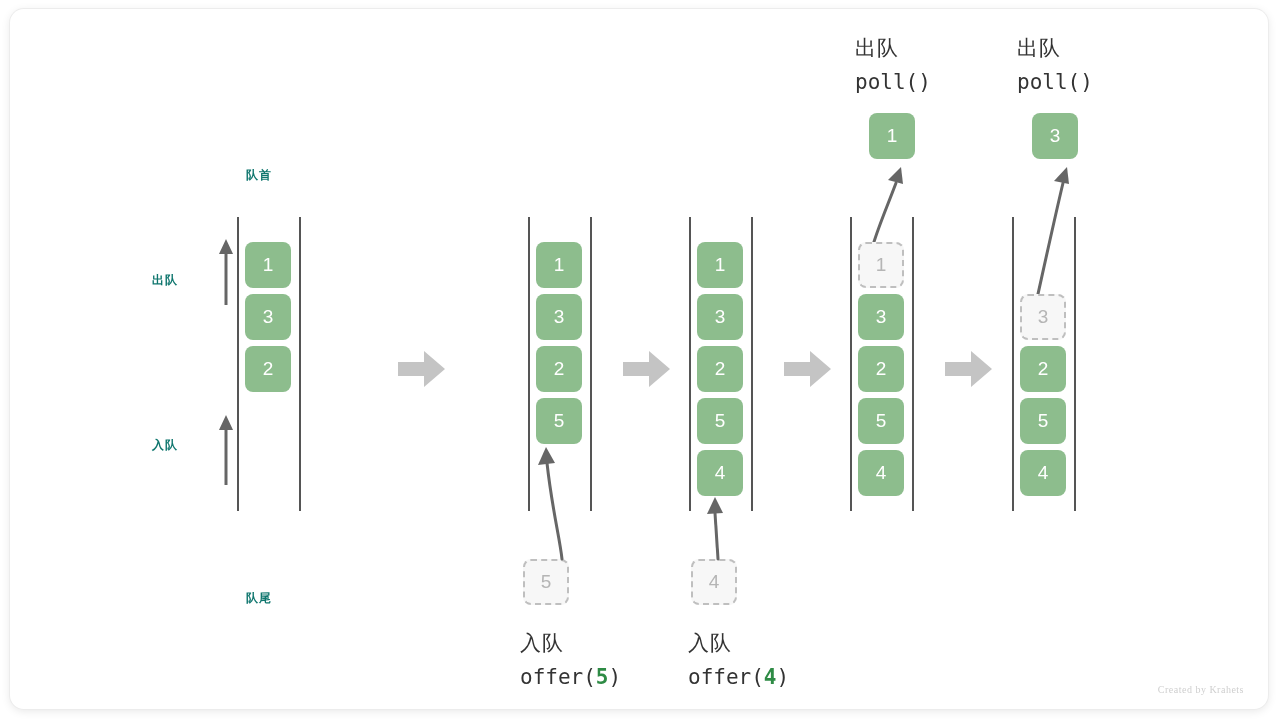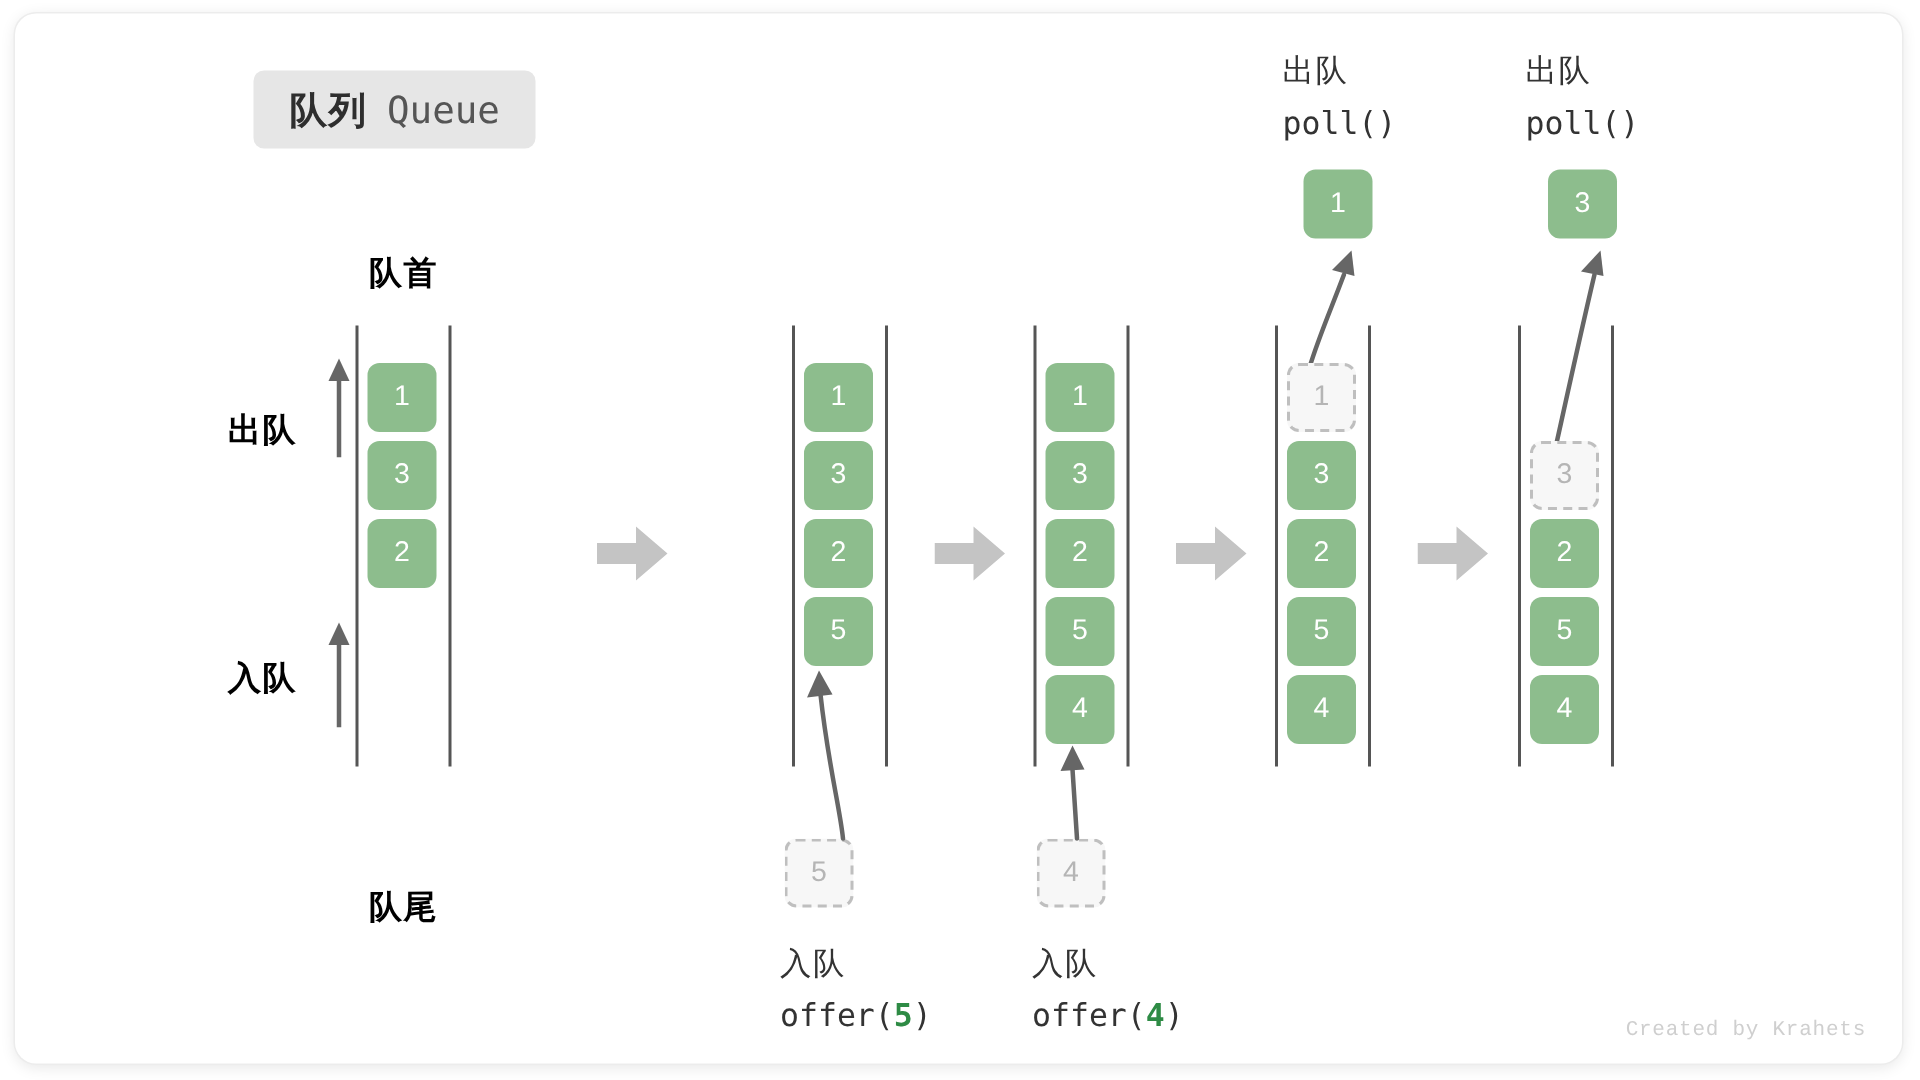--- a/index.html
+++ b/index.html
@@ -26,21 +26,21 @@
     padding:0 24px;
     background:#e6e6e6;border-radius:7px;
     display:flex;align-items:center;gap:13px;
     white-space:nowrap;
   }
   .title-cn{font-size:25px;font-weight:bold;color:#2e2e2e;letter-spacing:1px;}
   .title-en{font-family:"DejaVu Sans Mono","Liberation Mono",monospace;font-size:25px;color:#555555;}
 
   
   .cn-label{
-    position:absolute;font-size:22px;font-weight:bold;color:#000000;
+    position:absolute;font-size:12px;font-weight:bold;color:#0f766e;
     white-space:nowrap;letter-spacing:1px;
   }
   .cap{
     position:absolute;white-space:nowrap;text-align:left;
   }
   .cap .cap-cn{
     display:block;font-size:21px;color:#333333;letter-spacing:1px;
     line-height:34px;font-family:"Liberation Sans","DejaVu Sans",sans-serif;
   }
   .cap .cap-code{
@@ -70,34 +70,30 @@
   .step-arrow{position:absolute;width:48px;height:40px;}
 
   
   .dir-arrow{position:absolute;}
 
   
   .motion{position:absolute;overflow:visible;}
 
   .credit{
     position:absolute;right:24px;bottom:14px;
-    font-family:Liberation Mono, monospace;
-    font-size:14px;color:#cfcfcf;letter-spacing:.5px;white-space:nowrap;
+    font-family:Liberation Serif, serif;
+    font-size:10px;color:#cfcfcf;letter-spacing:.5px;white-space:nowrap;
   }
 </style>
 </head>
 <body>
 
 <div class="card">
   <div class="stage">
 
-    <div class="title-chip">
-      <span class="title-cn">队列</span>
-      <span class="title-en">Queue</span>
-    </div>
 
     <div class="cn-label" style="left:236px;top:158px;">队首</div>
     <div class="cn-label" style="left:236px;top:541px;margin-top:40px;">队尾</div>
 
     <div class="cn-label" style="left:142px;top:263px;">出队</div>
     <svg class="dir-arrow" style="left:203px;top:228px;" width="26" height="68" viewBox="0 0 26 68">
       <line x1="13" y1="68" x2="13" y2="12" stroke="#666666" stroke-width="3"></line>
       <polygon points="13,2 6,17 20,17" fill="#666666"></polygon>
     </svg>
 

